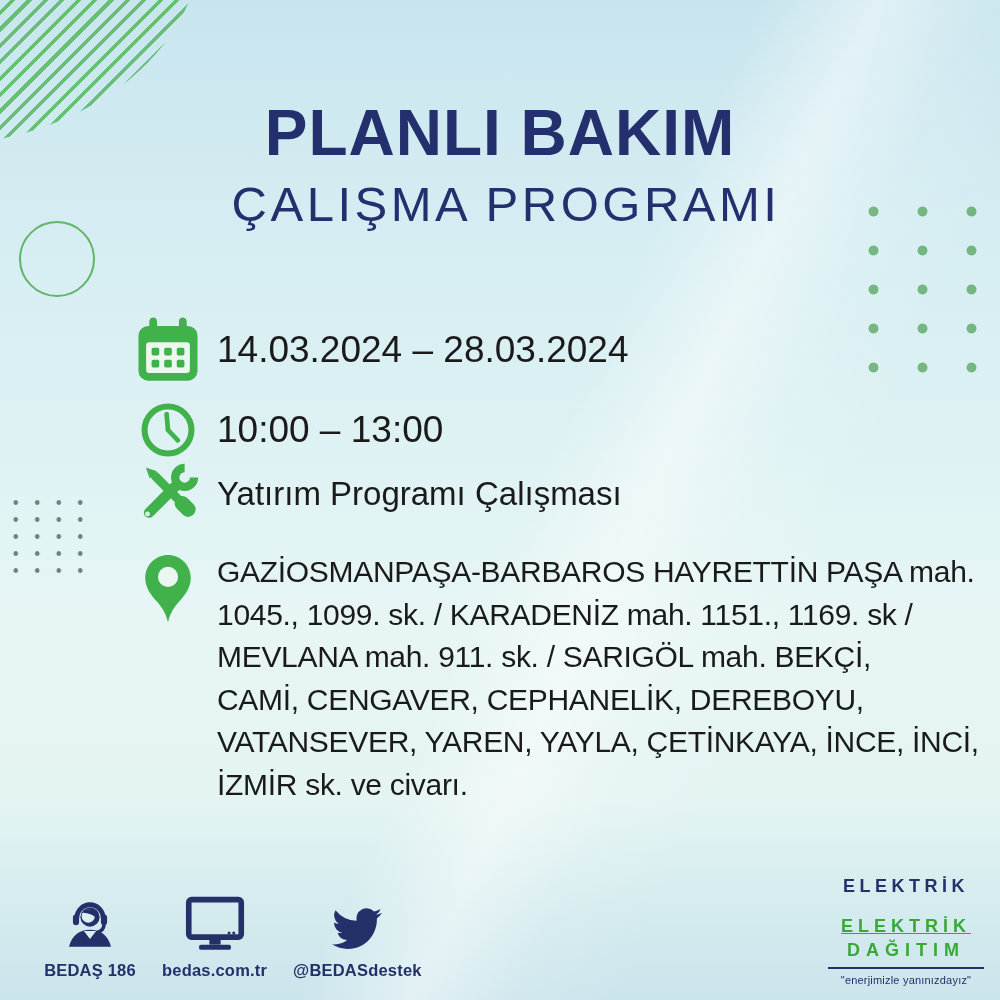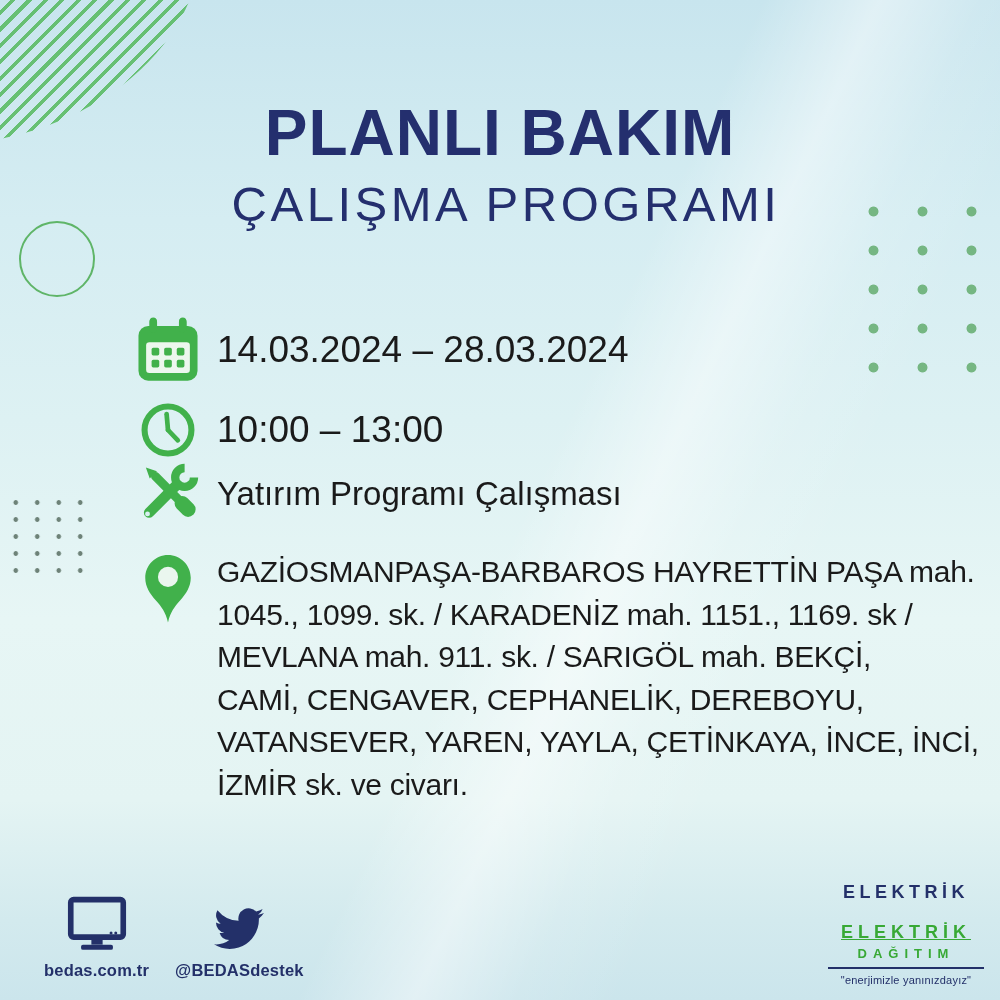--- a/index.html
+++ b/index.html
@@ -39,21 +39,21 @@
   .addr{font-size:30px;line-height:42.5px;letter-spacing:-0.3px;color:#1a1a1a;margin-top:6px;}
   
   .contacts{position:absolute;left:44px;bottom:20px;display:flex;gap:26px;align-items:flex-end;}
   .contact{display:flex;flex-direction:column;align-items:center;gap:9px;min-width:92px;}
   .cicon{height:58px;display:flex;align-items:flex-end;justify-content:center;}
   .clabel{font-size:16.5px;font-weight:700;color:#233069;letter-spacing:.2px;white-space:nowrap;}
   
   .logo{position:absolute;right:10px;bottom:14px;width:168px;text-align:center;}
   .logo-l1{font-size:18px;font-weight:800;letter-spacing:4.5px;color:#233069;}
   .logo-l2{font-size:18px;font-weight:800;letter-spacing:5px;color:#38a935;margin-top:19px;text-decoration:underline;}
-  .logo-l3{font-size:13px;font-weight:800;letter-spacing:6px;color:#38a935;margin-top:3px;}
+  .logo-l3{font-size:18px;font-weight:800;letter-spacing:6px;color:#38a935;margin-top:3px;}
   .logo-sep{height:2px;background:#233069;margin:6px 6px 5px;}
   .logo-tag{font-size:11px;font-weight:500;color:#233069;letter-spacing:.2px;}
 </style>
 </head>
 <body>
 
 <div class="poster">
 
   <div class="hatch"></div>
   <div class="circle-o"></div>
@@ -125,20 +125,39 @@
       <div>MEVLANA mah. 911. sk. / SARIGÖL mah. BEKÇİ,</div>
       <div>CAMİ, CENGAVER, CEPHANELİK, DEREBOYU,</div>
       <div>VATANSEVER, YAREN, YAYLA, ÇETİNKAYA, İNCE, İNCİ,</div>
       <div>İZMİR sk. ve civarı.</div>
     </div>
   </div>
 
   <div class="contacts">
     <div class="contact">
       <span class="cicon">
+        <svg width="56" height="56" viewBox="0 0 64 64">
+          <g fill="#233069">
+            <circle cx="32" cy="24" r="11"></circle>
+            <path d="M8 58c3-13.5 13-19.5 24-19.5S53 44.5 56 58z"></path>
+            <path d="M17 25a15 15 0 0 1 30 0" fill="none" stroke="#233069" stroke-width="5.5"></path>
+            <rect x="12.5" y="21" width="7" height="12.5" rx="3.5"></rect>
+            <rect x="44.5" y="21" width="7" height="12.5" rx="3.5"></rect>
+            <path d="M48 32.5c0 7-7.5 10.5-14 10.5" fill="none" stroke="#233069" stroke-width="4"></path>
+            <circle cx="33.5" cy="43" r="3.5"></circle>
+            <circle cx="30" cy="23" r="7.5" fill="#d9eff2"></circle>
+            <path d="M23 19c3-5 13-5 17-1l-2 6c-4-4-11-5-15-5z"></path>
+            <path d="M25 40 l7 9 7-9 z" fill="#d9eff2"></path>
+          </g>
+        </svg>
+      </span>
+      <span class="clabel">BEDAŞ 186</span>
+    </div>
+    <div class="contact">
+      <span class="cicon">
         <svg width="60" height="56" viewBox="0 0 64 58">
           <rect x="4" y="3" width="56" height="40" rx="3" fill="none" stroke="#233069" stroke-width="6"></rect>
           <circle cx="47" cy="38.5" r="1.6" fill="#233069"></circle>
           <circle cx="52" cy="38.5" r="1.6" fill="#233069"></circle>
           <rect x="26" y="43" width="12" height="8" fill="#233069"></rect>
           <rect x="15" y="51" width="34" height="5.5" rx="2" fill="#233069"></rect>
         </svg>
       </span>
       <span class="clabel">bedas.com.tr</span>
     </div>

